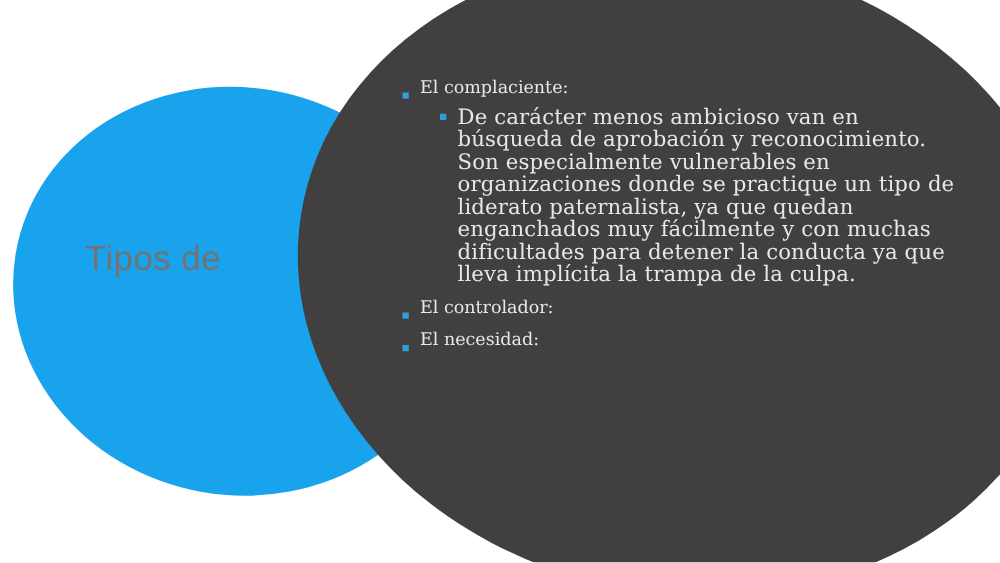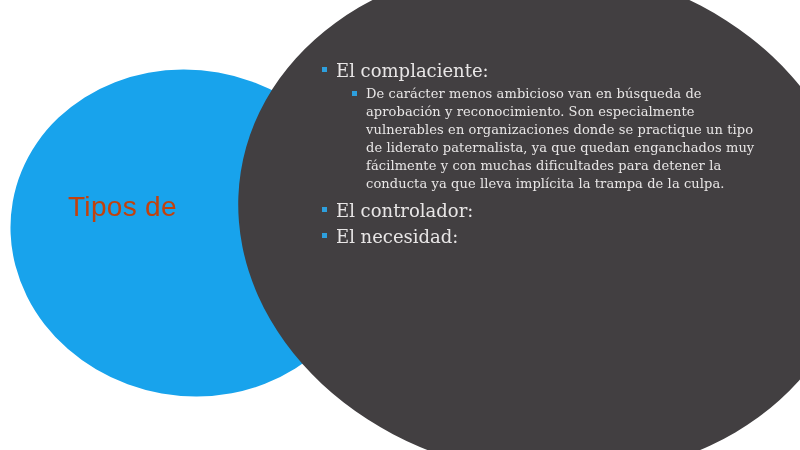--- a/index.html
+++ b/index.html
@@ -36,59 +36,59 @@
   }
   .title .line { display: block; }
   .content {
     position: absolute;
     left: 322px;
     top: 62px;
     width: 452px;
   }
   .bullet-l1 {
     display: flex;
-    align-items: flex-start;
+    align-items: flex-end;
     gap: 9px;
-    font-size: 18px;
+    font-size: 14px;
     line-height: 17px;
     margin-top: 9px;
   }
   .bullet-l1.first { margin-top: 0; }
   .marker {
     flex: none;
     width: 5px;
     height: 5px;
   }
   .bullet-l1 .marker { margin-top: 5px; }
   .bullet-l2 {
     display: flex;
     align-items: flex-start;
     gap: 9px;
     margin: 6px 0 0 30px;
   }
   .bullet-l2 .marker { margin-top: 6px; }
   .bullet-l2 p {
     margin: 0;
-    font-size: 13px;
+    font-size: 17px;
     line-height: 18px;
     width: 404px;
     letter-spacing: 0.1px;
   }
 </style>
 </head>
 <body>
 
 <div class="slide" style="background: rgb(255, 255, 255);">
 
   <svg class="shapes" viewBox="0 0 800 450" aria-hidden="true">
     <ellipse cx="190" cy="233" rx="180" ry="163" transform="rotate(10 190 233)" fill="#18a3ec"></ellipse>
     <ellipse cx="547" cy="220" rx="310" ry="255" transform="rotate(9 547 220)" fill="#423f41"></ellipse>
   </svg>
 
-  <h1 class="title" style="color: #c2410c;">
+  <h1 class="title" style="color: #737373;">
     <span class="line">Tipos de</span>
   </h1>
 
   <div class="content" style="color: rgb(232, 230, 230);">
 
     <div class="bullet-l1 first">
       <span class="marker" style="background: rgb(45, 159, 221);"></span>
       <span>El complaciente:</span>
     </div>
     <div class="bullet-l2">

